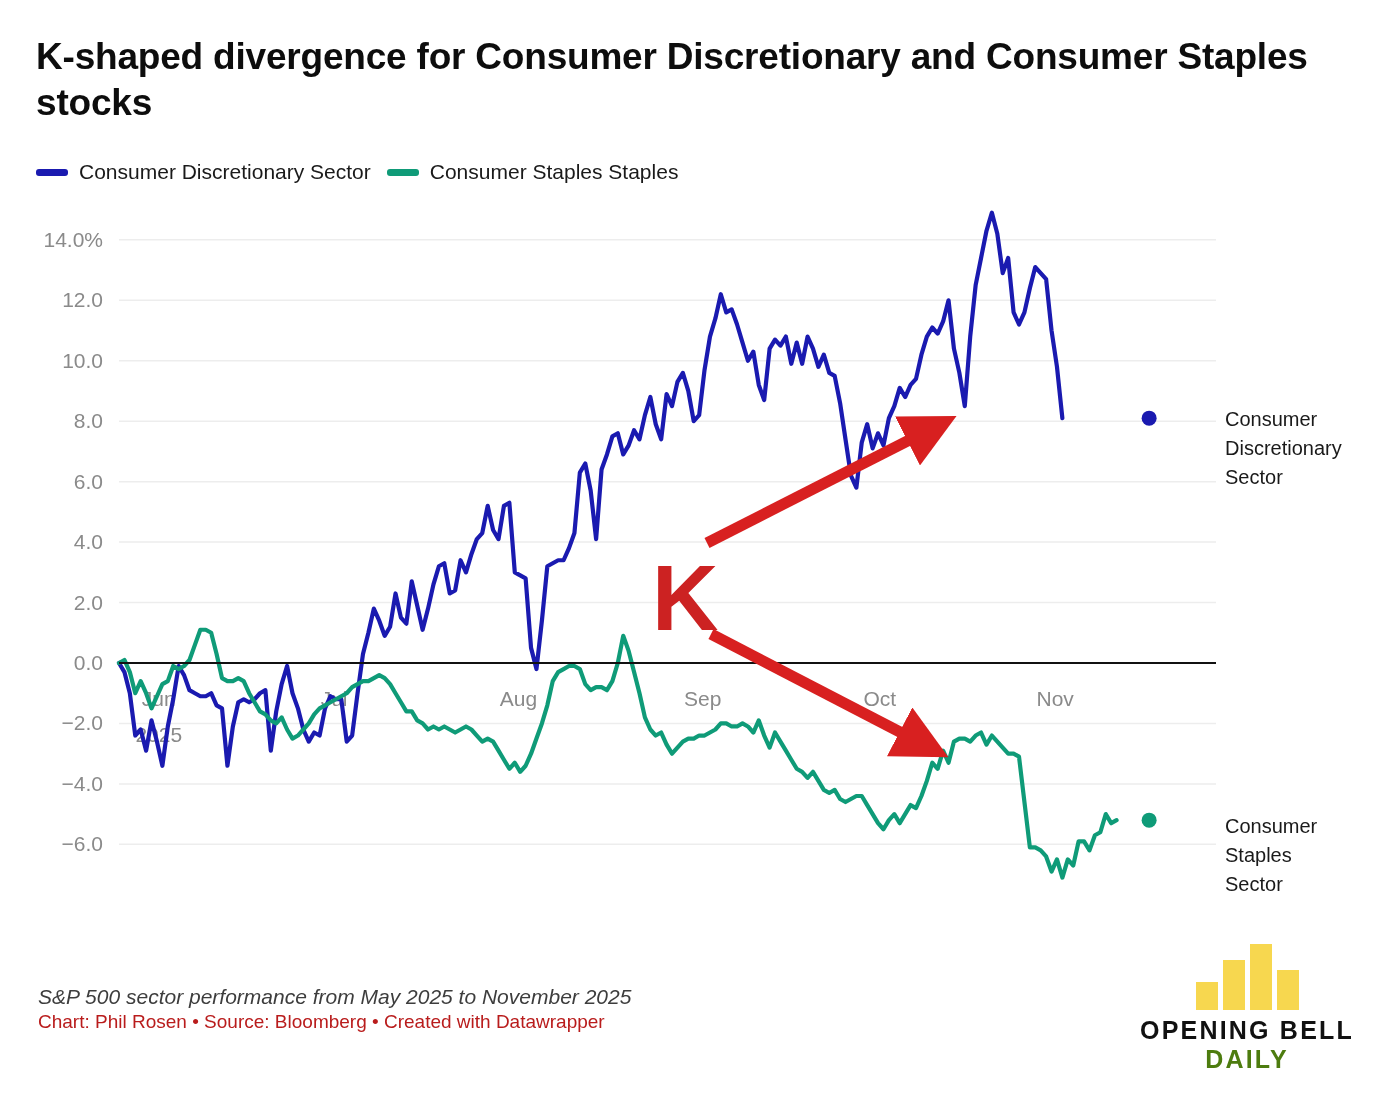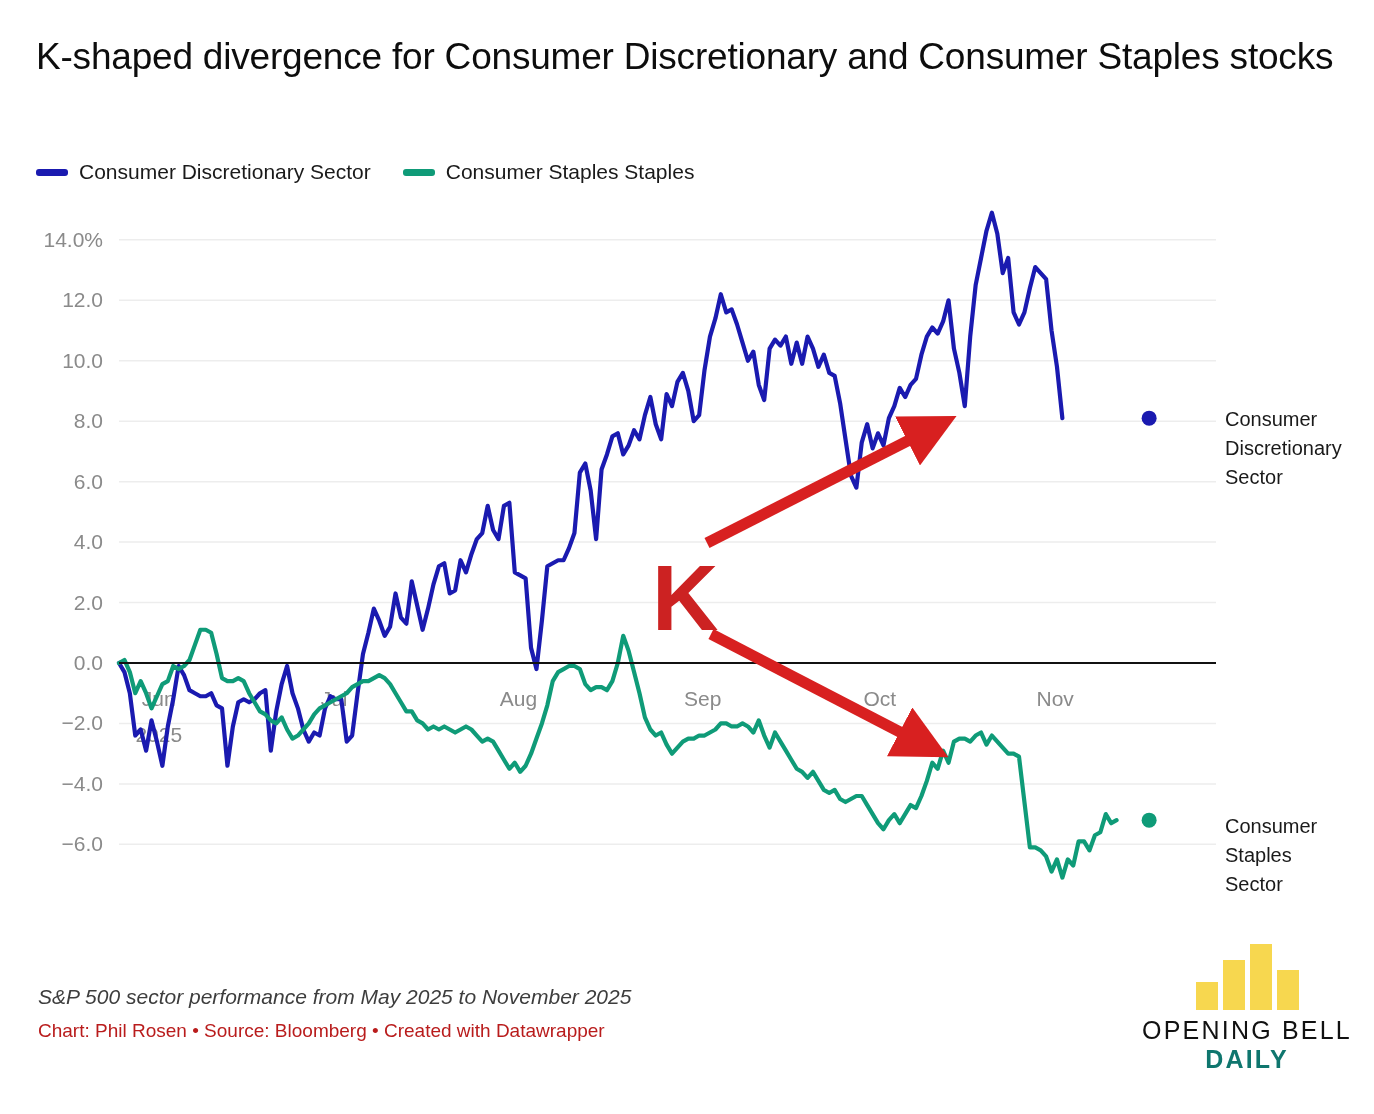--- a/index.html
+++ b/index.html
@@ -20,33 +20,33 @@
     width: 1374px;
     height: 1114px;
   }
   
   .title {
     position: absolute;
     left: 36px;
     top: 34px;
     width: 1310px;
     font-size: 37px;
-    font-weight: normal;
+    font-weight: bold;
     line-height: 1.23;
     letter-spacing: -0.2px;
     color: #0d0d0d;
   }
   
   .legend {
     position: absolute;
     left: 36px;
     top: 160px;
     display: flex;
     align-items: flex-start;
-    gap: 32px;
+    gap: 16px;
   }
   .legend-item {
     display: flex;
     align-items: center;
     gap: 11px;
   }
   .legend-swatch {
     width: 32px;
     height: 7px;
     border-radius: 3px;
@@ -93,21 +93,21 @@
   .footer {
     position: absolute;
     left: 38px;
     top: 985px;
     width: 900px;
   }
   .footer-note {
     font-size: 21px;
     font-style: italic;
     color: #3d3d3d;
-    margin-bottom: 11px;
+    margin-bottom: 2px;
   }
   .footer-credit {
     font-size: 19px;
     color: #b91c1c;
   }
   
   .logo {
     position: absolute;
     left: 1122px;
     top: 938px;
@@ -121,30 +121,30 @@
     justify-content: center;
     gap: 5px;
     margin-bottom: 7px;
   }
   .logo-bar {
     width: 22px;
     background: #f7d74f;
   }
   .logo-text-1 {
     font-size: 25px;
-    font-weight: normal;
+    font-weight: bold;
     letter-spacing: 2.2px;
     color: #111111;
     line-height: 1.1;
   }
   .logo-text-2 {
     font-size: 25px;
     font-weight: bold;
     letter-spacing: 2.2px;
-    color: #0f766e;
+    color: #4d7c0f;
     line-height: 1.15;
   }
 </style>
 </head>
 <body>
 
 <div class="page">
 
   <div class="title">K-shaped divergence for Consumer Discretionary and Consumer Staples stocks</div>
 

